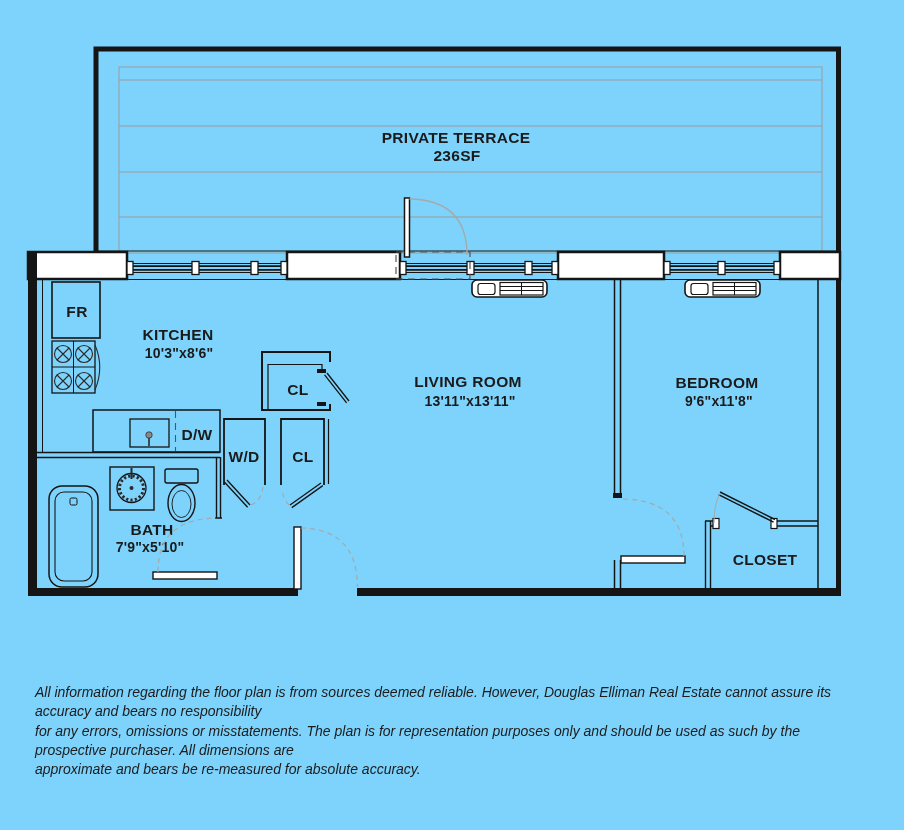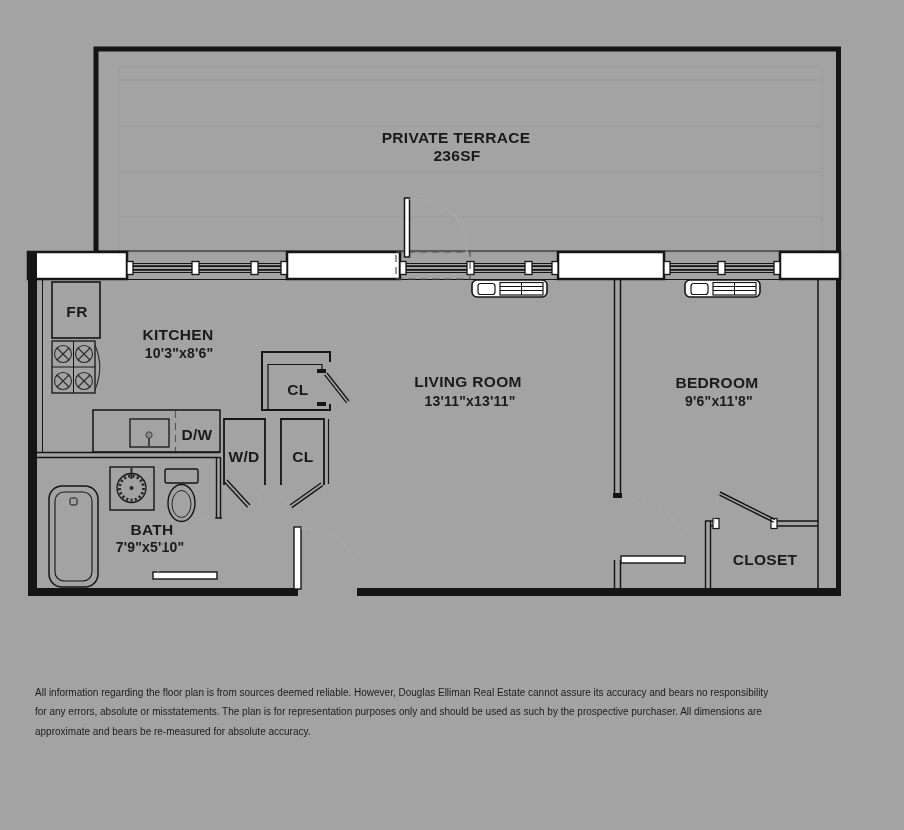--- a/index.html
+++ b/index.html
@@ -1,31 +1,31 @@
 <!DOCTYPE html>
 <html><head>
 <meta charset="utf-8">
 <style>
   html,body{margin:0;padding:0;background:#ffffff;}
-  .stage{position:relative;width:904px;height:830px;background:#a3a3a3;overflow:hidden;
+  .stage{position:relative;width:904px;height:830px;background:#7dd3fc;overflow:hidden;
          font-family:"Liberation Sans",sans-serif;}
   .stage svg{position:absolute;top:0;left:0;}
   svg text{font-family:"Liberation Sans",sans-serif;font-weight:bold;fill:#1a1a1a;text-anchor:middle;}
   .t15{font-size:15.5px;letter-spacing:.3px;}
   .t14{font-size:14px;letter-spacing:.2px;}
   .ln{fill:none;stroke:#151515;}
   .wf{fill:#ffffff;stroke:#151515;}
   .blk{fill:#151515;stroke:none;}
   .swing{fill:none;stroke:#a8a8a8;stroke-dasharray:5 4;}
   .gsol{fill:none;stroke:#a8a8a8;}
   .dashln{fill:none;stroke:#555555;stroke-dasharray:7 5;}
   .gridln{stroke:#9b9b9b;stroke-width:1;fill:none;}
   .fix{fill:none;stroke:#2a2a2a;}
-  .disclaimer{position:absolute;left:35px;top:683px;width:832px;font-size:10px;
-              line-height:19.3px;color:#1c1c1c;}
+  .disclaimer{position:absolute;left:35px;top:683px;width:832px;font-size:14px;
+              line-height:19.3px;color:#1c1c1c;font-style:italic;}
 </style>
 </head>
 <body>
 
 <div class="stage">
 <svg width="904" height="830" viewBox="0 0 904 830">
   <defs>
     <pattern id="gv" patternUnits="userSpaceOnUse" x="88.5" y="67" width="43.5" height="186">
       <line x1="43.5" y1="0" x2="43.5" y2="186" stroke="#9b9b9b" stroke-width="1"></line>
     </pattern>
@@ -206,16 +206,16 @@
     <rect class="wf" stroke-width="1.2" x="713" y="518.5" width="6" height="10"></rect>
     <rect class="wf" stroke-width="1.2" x="771" y="518.5" width="6" height="10"></rect>
     <path class="ln" stroke-width="1.4" d="M 720,492 L 775,519.5 M 718.6,494.7 L 773.6,522.2"></path>
     <path class="gsol" stroke-width="1" d="M 714,523 Q 714,505 719.5,494"></path>
     <text class="t15" x="765" y="565">CLOSET</text>
   </g>
 </svg>
 
 <div class="disclaimer">
   <div>All information regarding the floor plan is from sources deemed reliable. However, Douglas Elliman Real Estate cannot assure its accuracy and bears no responsibility</div>
-  <div>for any errors, absolute or misstatements. The plan is for representation purposes only and should be used as such by the prospective purchaser. All dimensions are</div>
+  <div>for any errors, omissions or misstatements. The plan is for representation purposes only and should be used as such by the prospective purchaser. All dimensions are</div>
   <div>approximate and bears be re-measured for absolute accuracy.</div>
 </div>
 </div>
 
 </body></html>

